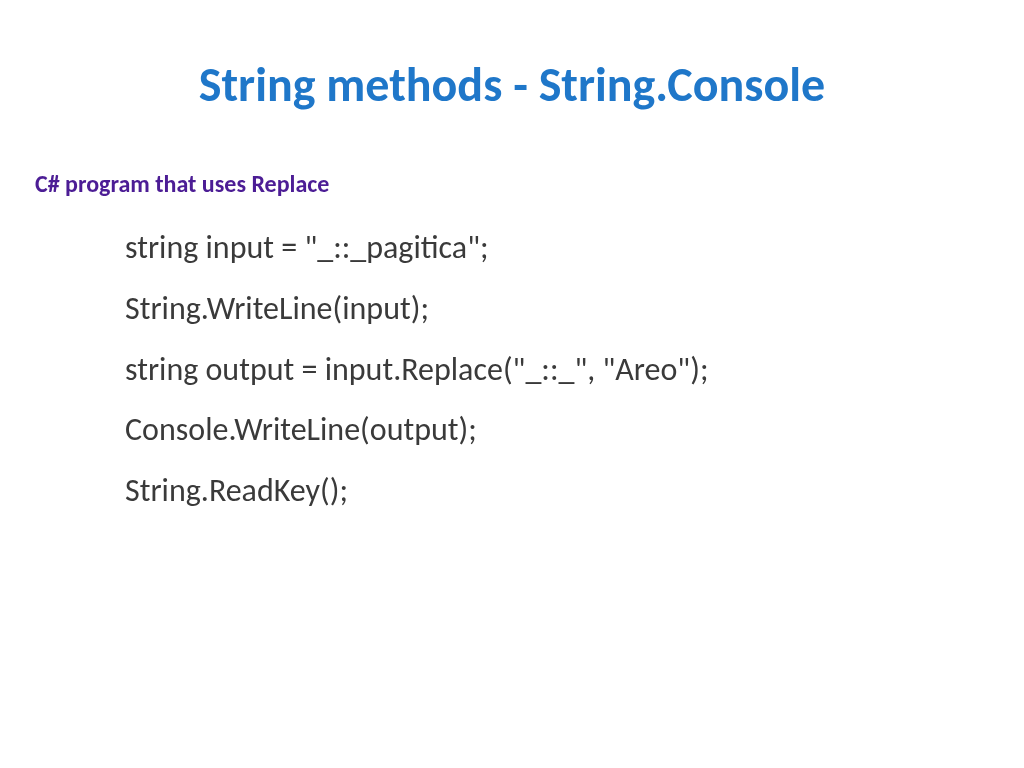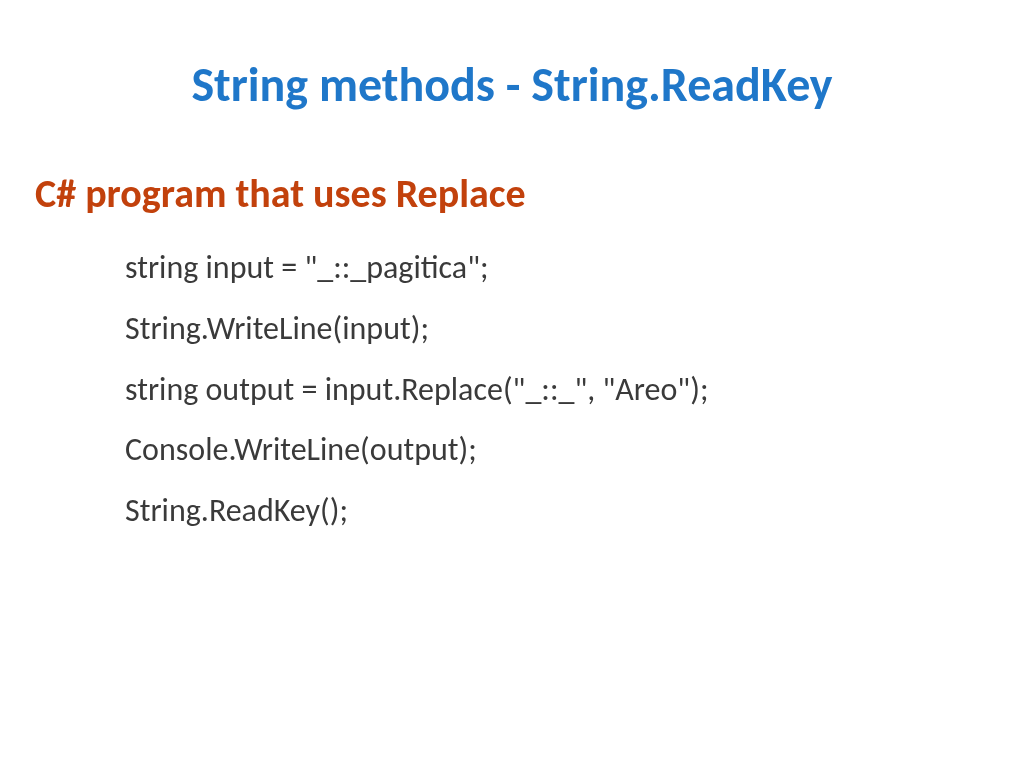--- a/index.html
+++ b/index.html
@@ -1,27 +1,27 @@
 <!DOCTYPE html>
 <html><head>
 <meta charset="utf-8">
 <style>
   * { margin: 0; padding: 0; box-sizing: border-box; }
   html, body { width: 1024px; height: 768px; background: #ffffff; font-family: Calibri, "Segoe UI", Arial, sans-serif; }
   .slide { width: 1024px; height: 768px; position: relative; padding: 55px 40px 40px 40px; }
   .title { color: #1f77c9; font-size: 48px; font-weight: 700; text-align: center; margin-bottom: 55px; }
-  .subtitle { color: #c2410c; font-size: 40px; font-weight: 700; text-align: left; margin-left: -5px; margin-bottom: 20px; }
+  .subtitle { color: #4c1d95; font-size: 24px; font-weight: 700; text-align: left; margin-left: -5px; margin-bottom: 20px; }
   .code-block { padding-left: 85px; }
   .code-line { color: #3a3a3a; font-size: 32px; line-height: 1.9; font-weight: 400; }
 </style>
 </head>
 <body>
 
 <div class="slide">
-  <h1 class="title">String methods - String.ReadKey</h1>
+  <h1 class="title">String methods - String.Console</h1>
   <h2 class="subtitle">C# program that uses Replace</h2>
   <div class="code-block">
     <div class="code-line">string input = "_::_pagitica";</div>
     <div class="code-line">String.WriteLine(input);</div>
     <div class="code-line">string output = input.Replace("_::_", "Areo");</div>
     <div class="code-line">Console.WriteLine(output);</div>
     <div class="code-line">String.ReadKey();</div>
   </div>
 </div>
 

